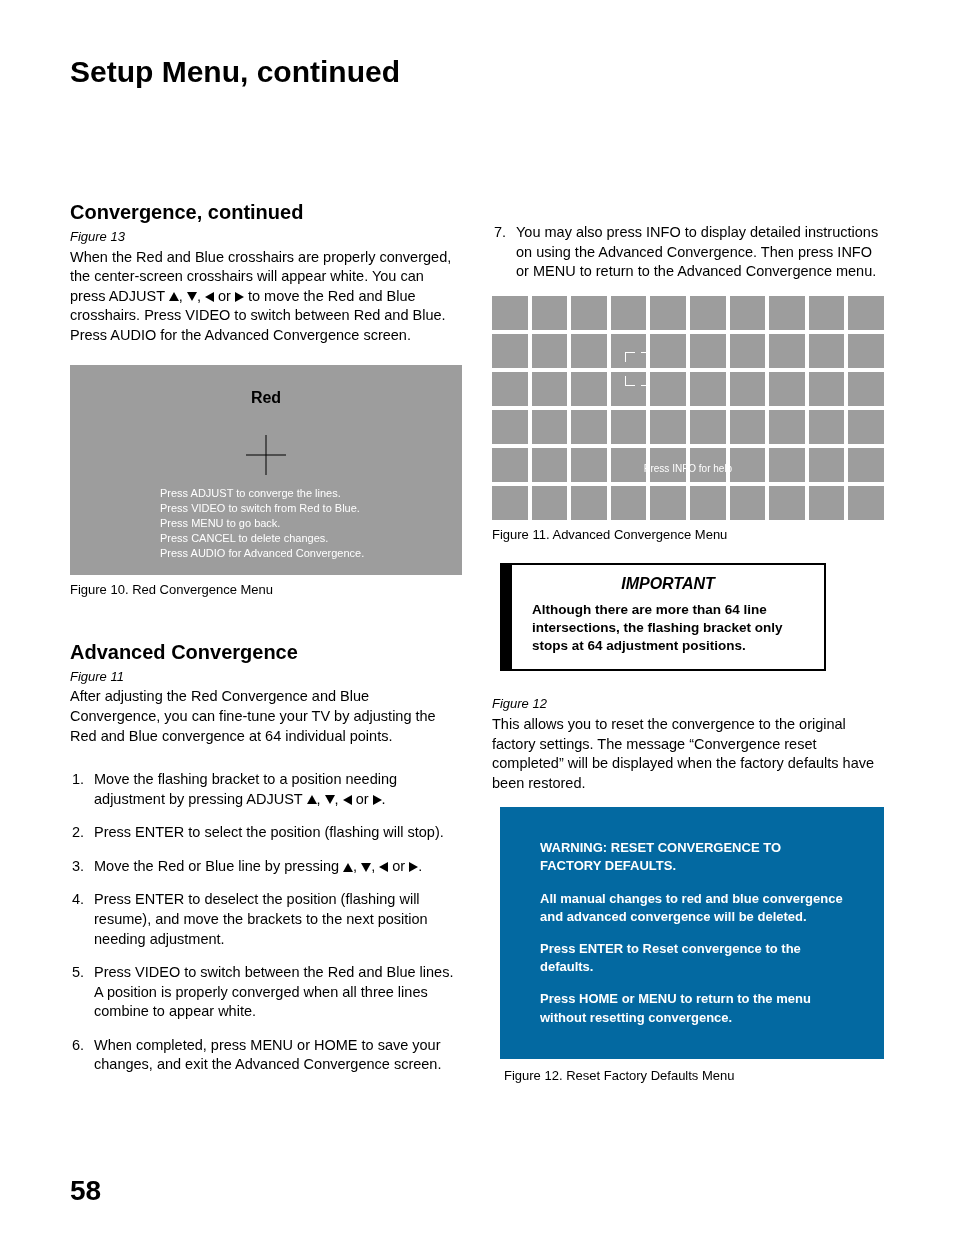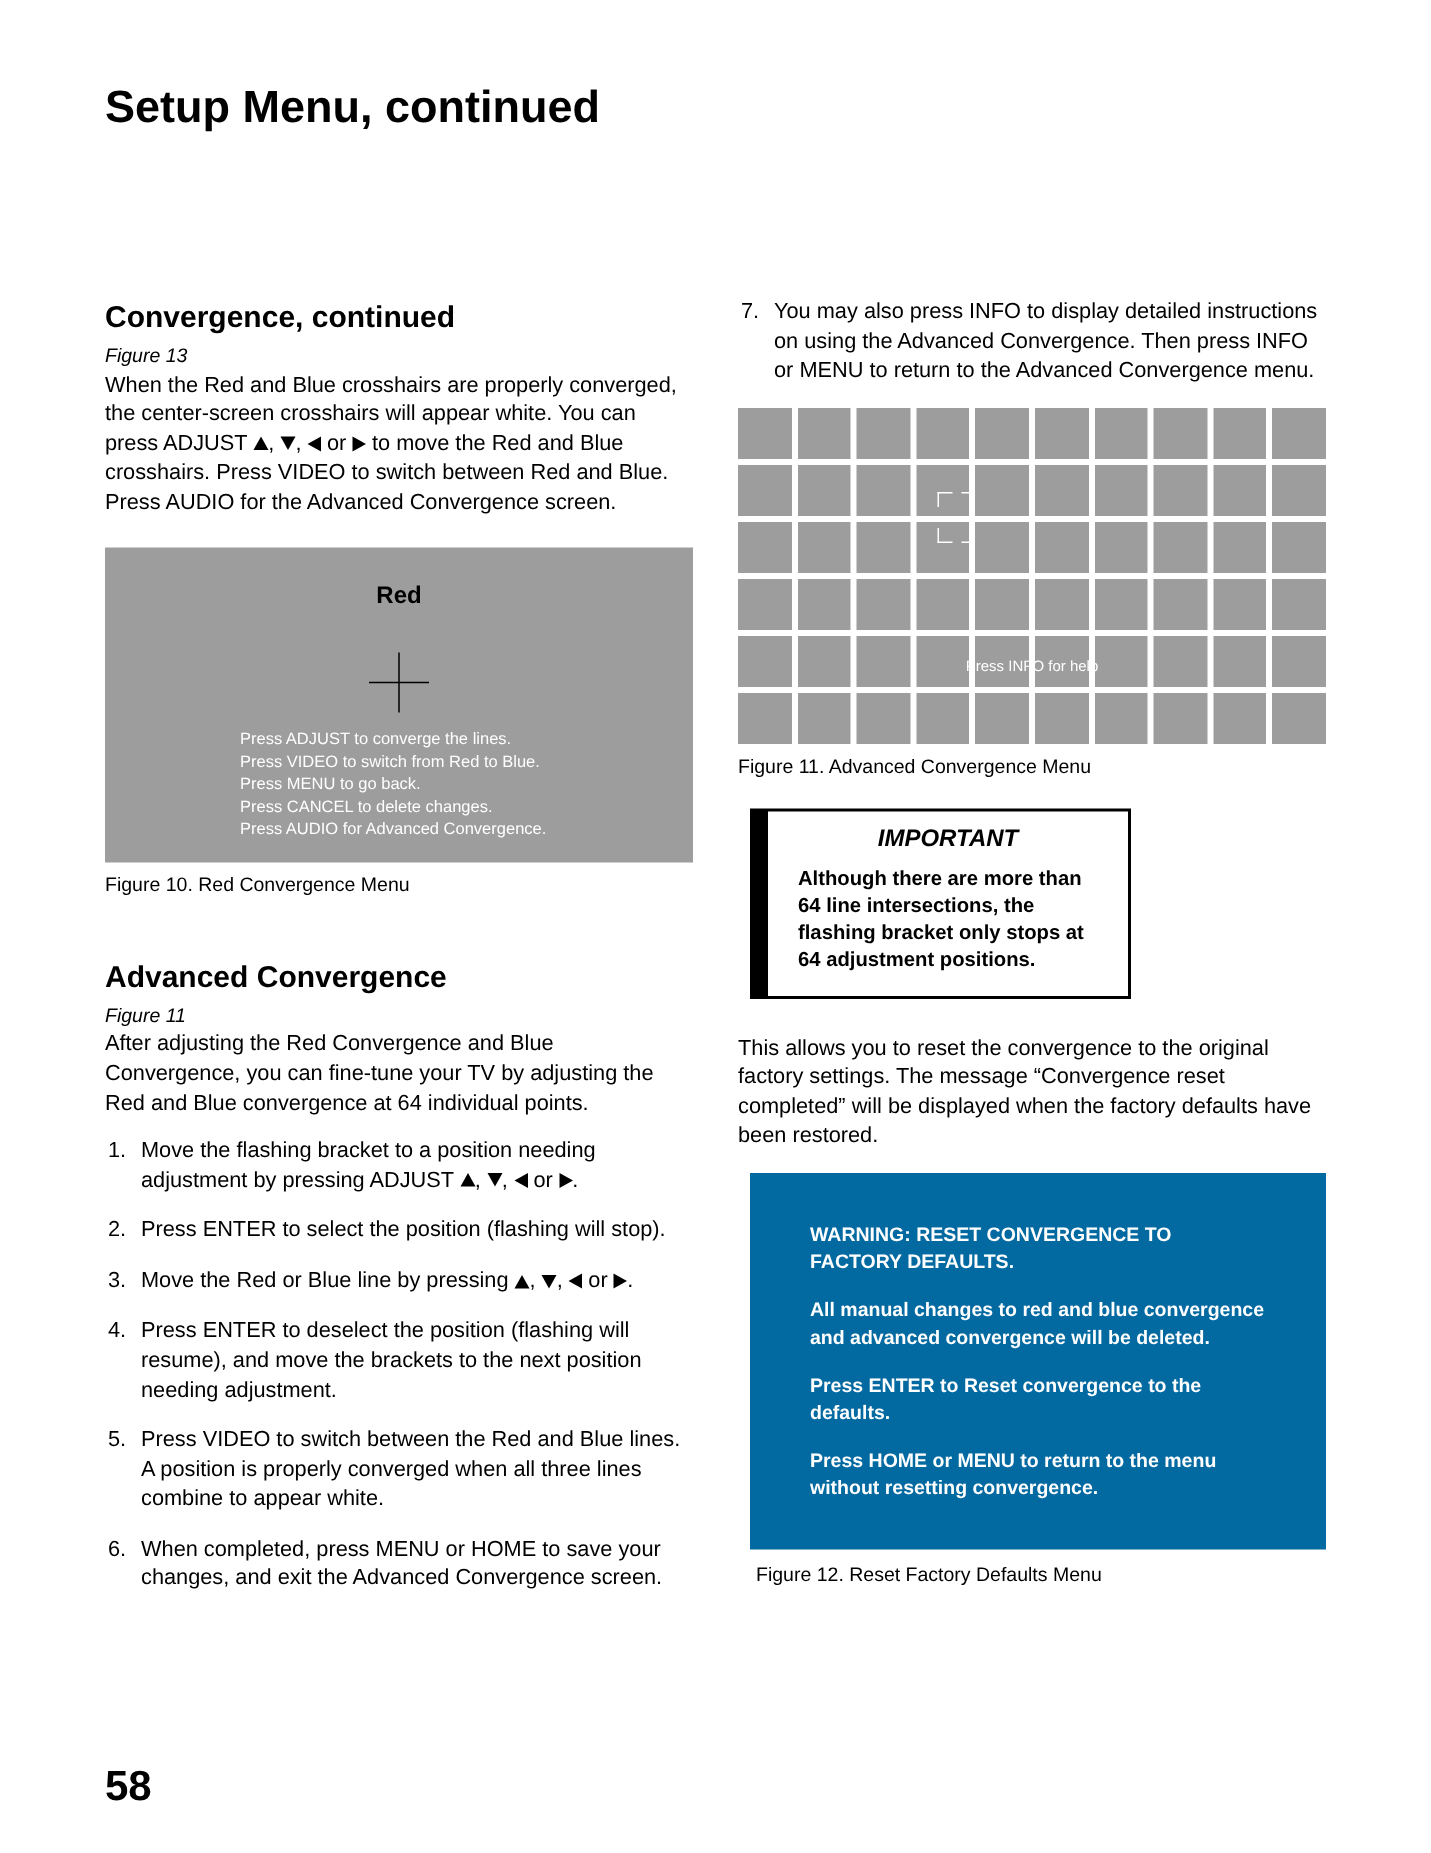--- a/index.html
+++ b/index.html
@@ -60,21 +60,21 @@
     content:""; position:absolute; background:#000;
   }
   .fig10-cross::before { left:50%; top:0; width:1px; height:40px; transform:translateX(-50%); }
   .fig10-cross::after { top:50%; left:0; height:1px; width:40px; transform:translateY(-50%); }
   .fig10-text {
     position:absolute; bottom:15px; left:90px; right:20px;
     line-height:1.35;
   }
   .figcaption { font-size: 13px; margin-bottom: 20px; }
 
-  ol.steps { list-style: none; counter-reset: step; padding-left: 0; }
+  ol.steps { list-style: none; counter-reset: step; padding-left: 0; margin-top: 24px; }
   ol.steps > li {
     counter-increment: step;
     position: relative;
     padding-left: 24px;
     margin-bottom: 14px;
   }
   ol.steps > li::before {
     content: counter(step) ".";
     position: absolute; left: 2px; top:0;
   }
@@ -104,21 +104,21 @@
     text-align:center; color:#fff; font-size:10px;
     pointer-events:none;
   }
   .grid-wrap { position:relative; }
 
   .important-box {
     border: 2px solid #000;
     border-left: 12px solid #000;
     padding: 2px 20px 14px 20px;
     margin: 18px 0 24px 8px;
-    width: 254px;
+    width: 326px;
   }
   .important-box .hdr {
     font-weight:700;
     font-style:italic;
     text-align:center;
     font-size:16px;
     margin: 6px 0 6px 0;
   }
   .important-box .body {
     font-weight:700;
@@ -286,20 +286,21 @@
         <div class="grid-info" style="bottom:44px;">Press INFO for help</div>
       </div>
     </div>
     <div class="figcaption">Figure 11.  Advanced Convergence Menu</div>
 
     <div class="important-box">
       <div class="hdr">IMPORTANT</div>
       <div class="body">Although there are more than 64 line intersections, the flashing bracket only stops at 64 adjustment positions.</div>
     </div>
 
+    <div class="figref">Figure 12</div>
     <div class="para">This allows you to reset the convergence to the original factory settings.  The message “Convergence reset completed” will be displayed when the factory defaults have been restored.</div>
 
     <div class="fig12-box">
       <p>WARNING:  RESET CONVERGENCE TO FACTORY DEFAULTS.</p>
       <p>All manual changes to red and blue convergence and advanced convergence will be deleted.</p>
       <p>Press ENTER to Reset convergence to the defaults.</p>
       <p>Press HOME or MENU to return to the menu without resetting convergence.</p>
     </div>
     <div class="figcaption" style="margin-left:12px;">Figure 12. Reset Factory Defaults Menu</div>
 

